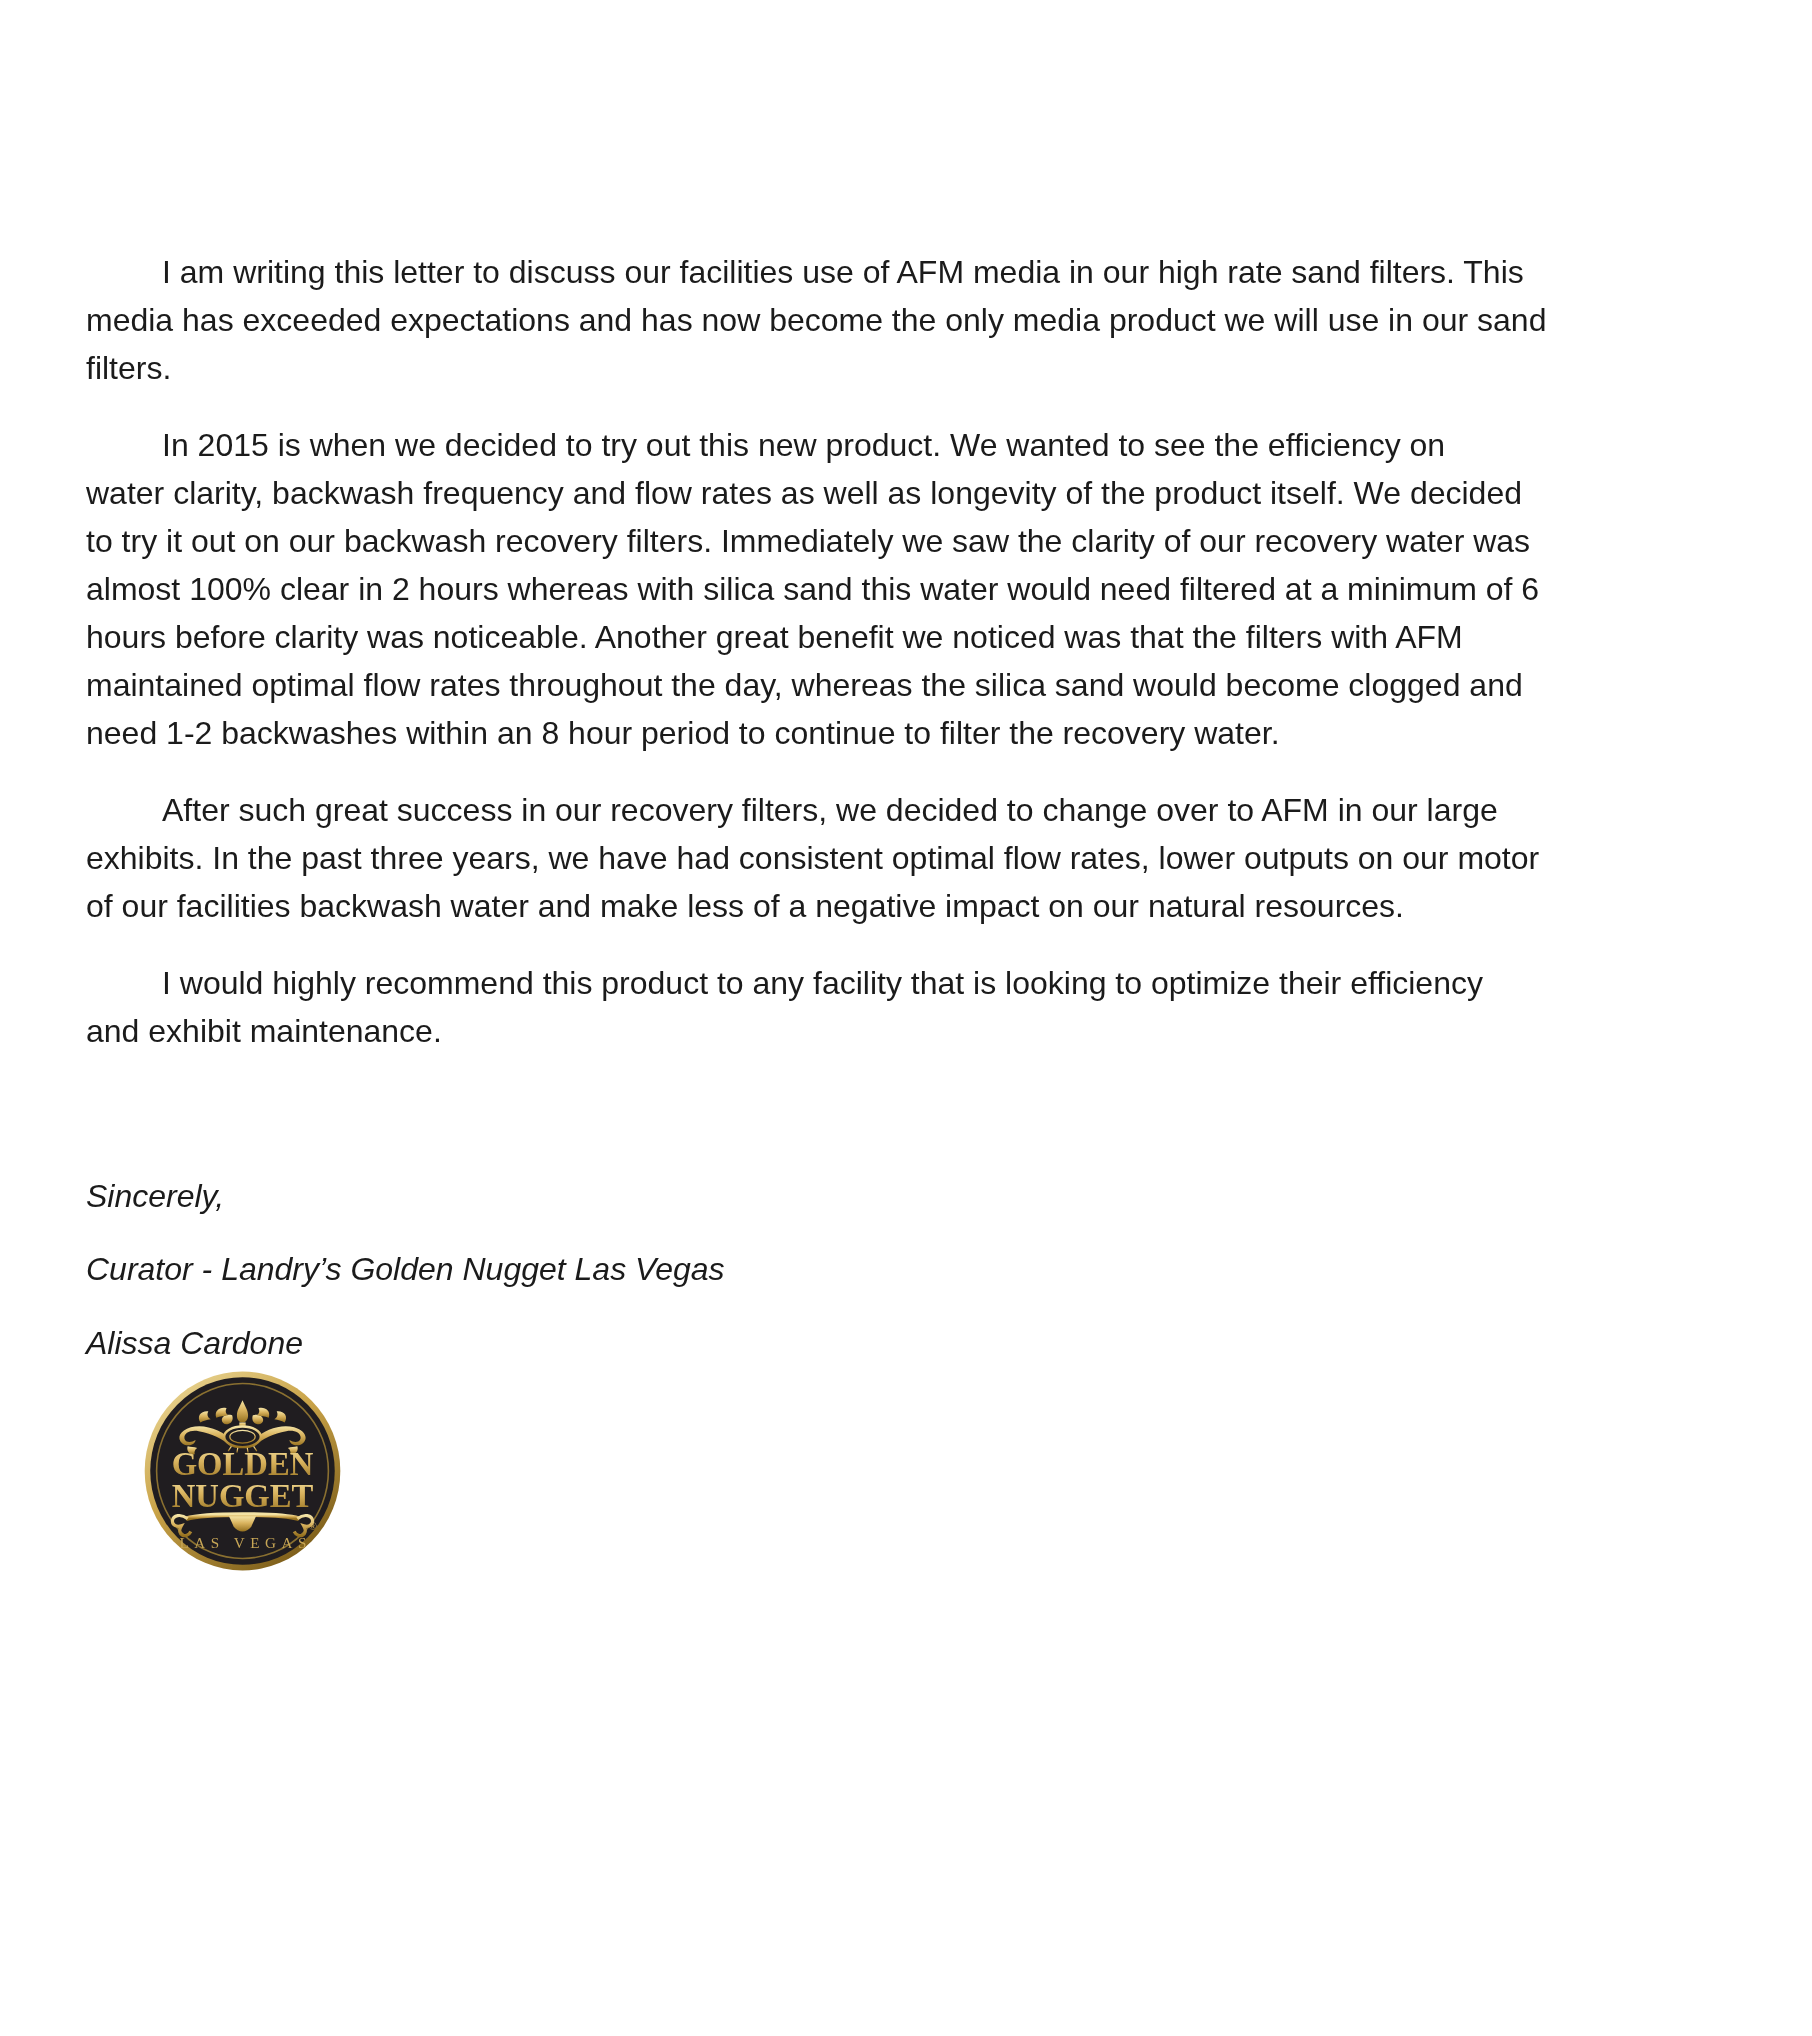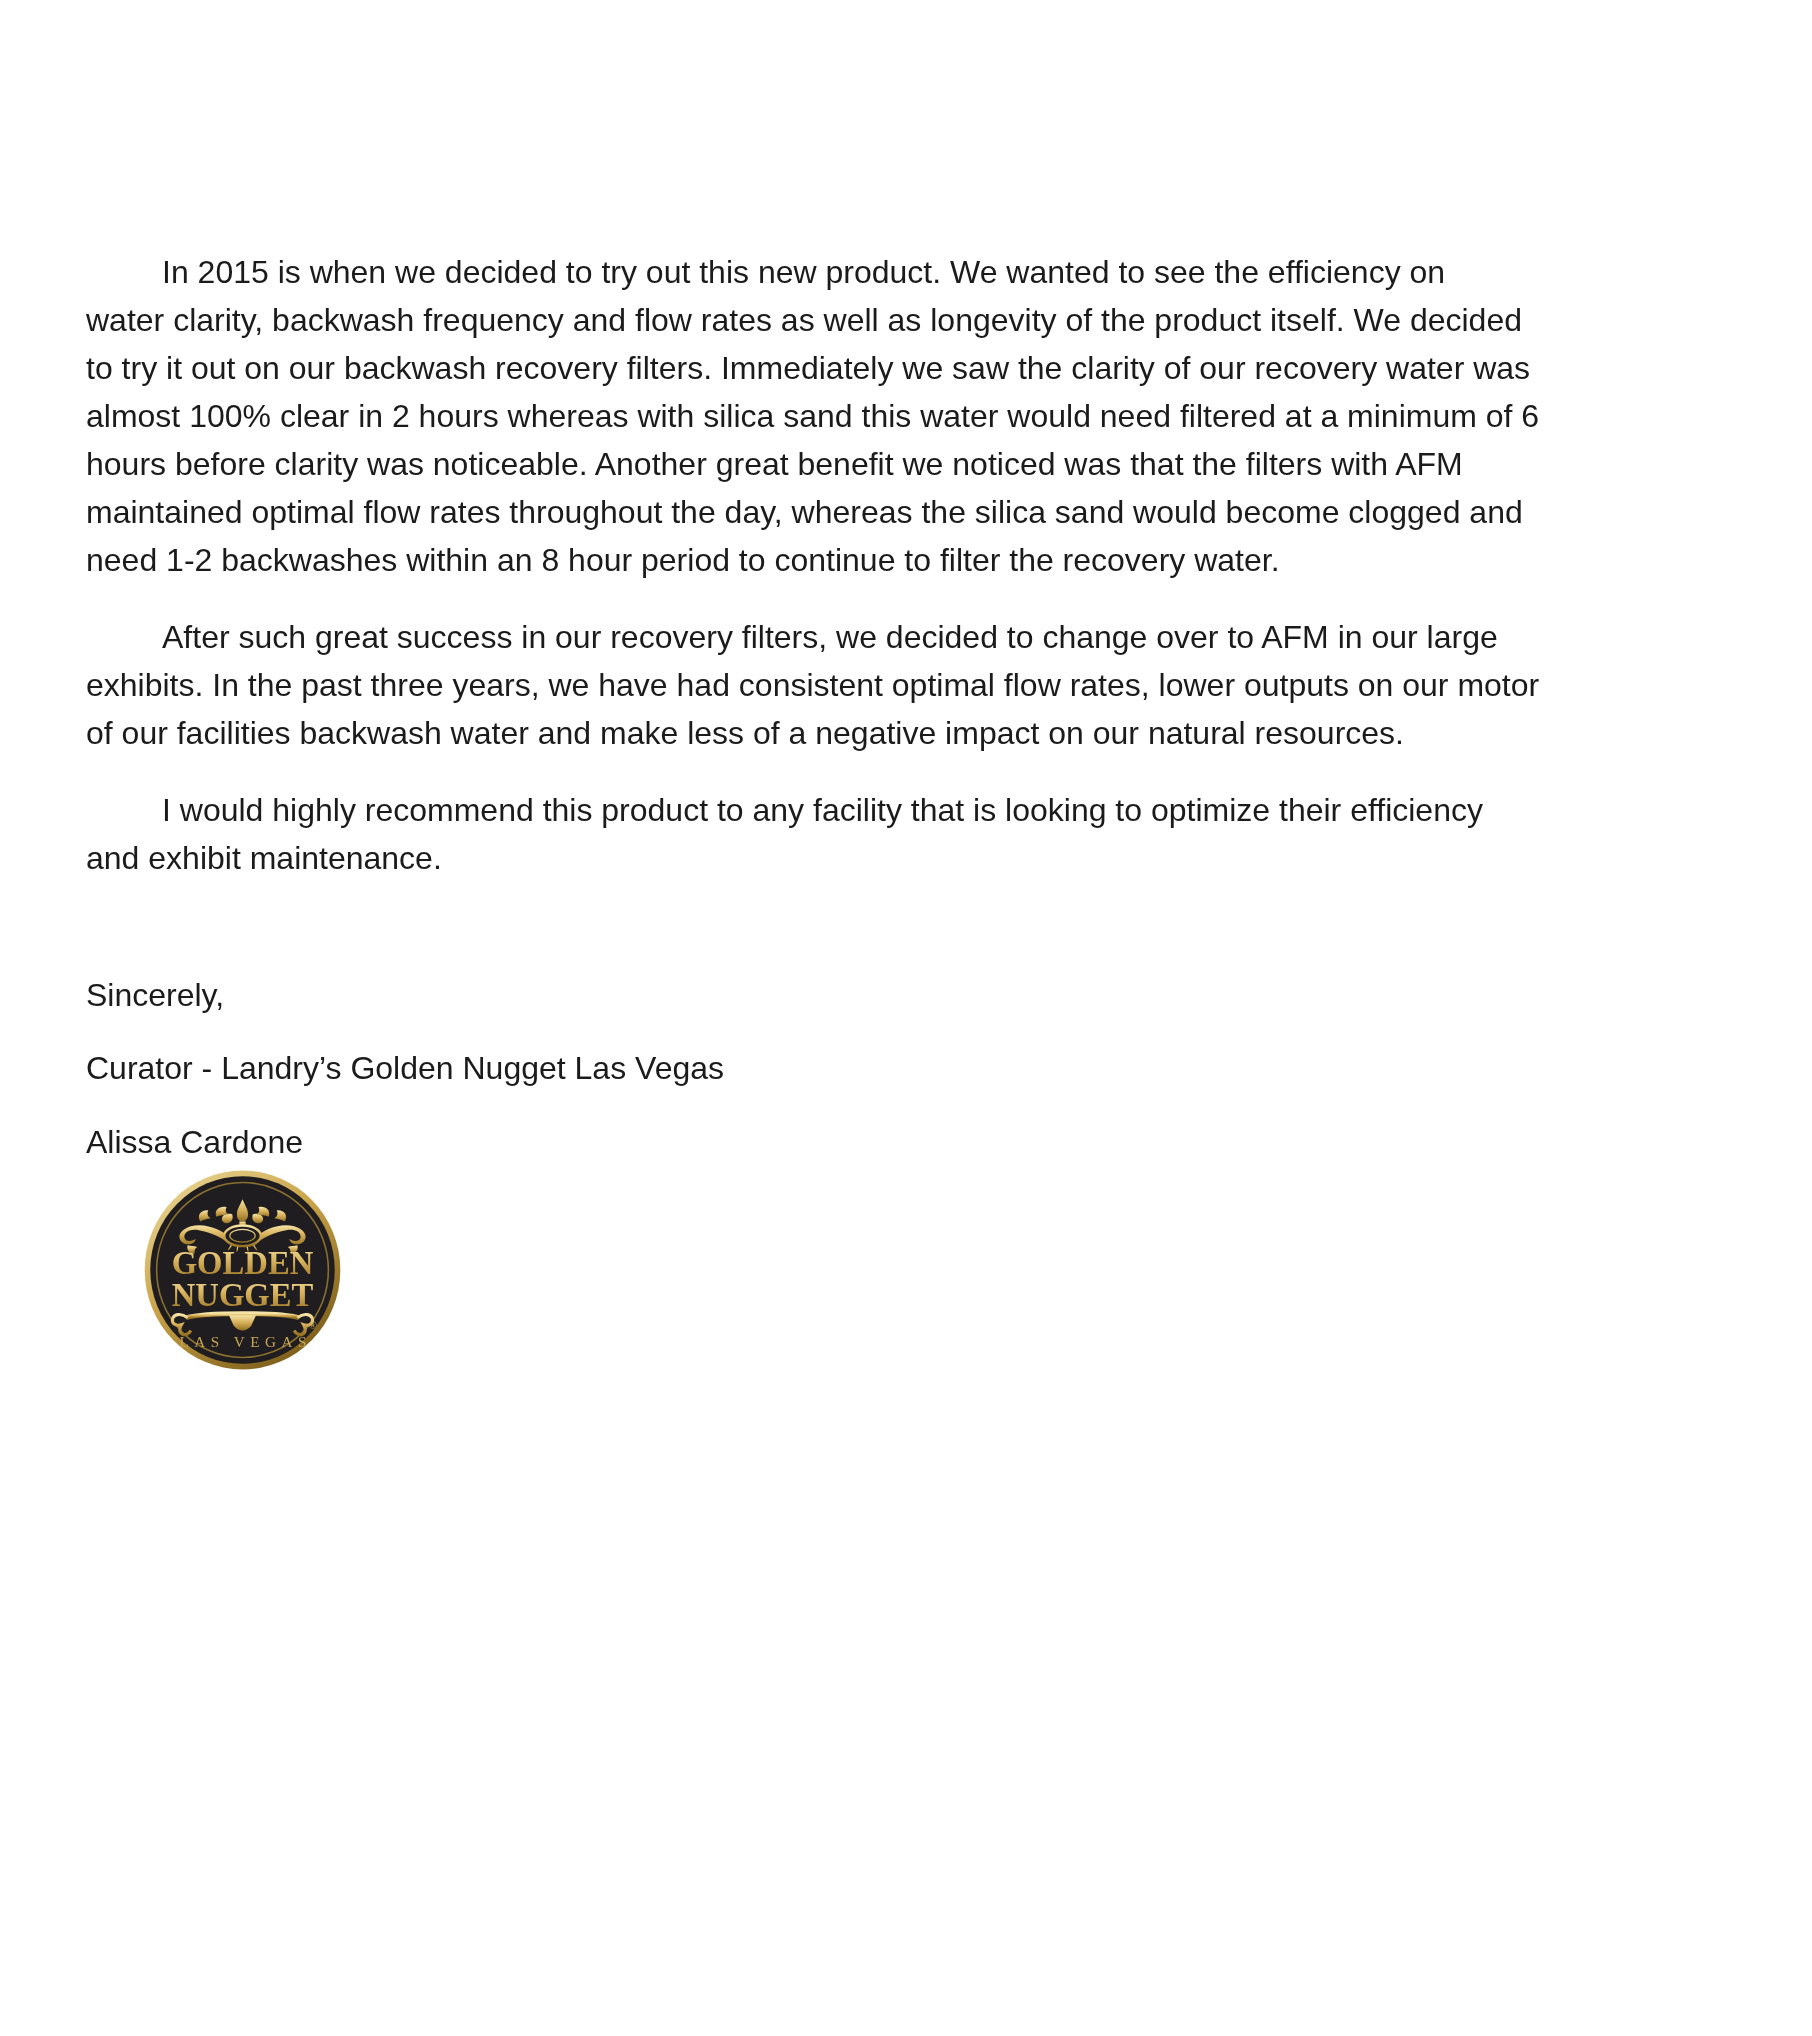--- a/index.html
+++ b/index.html
@@ -16,39 +16,44 @@
     position: absolute;
     left: 86px;
     top: 248px;
     width: 1628px;
     font-size: 32px;
     line-height: 48px;
   }
   .letter-body p { margin: 0 0 29px 0; }
   .letter-body .line { display: block; white-space: nowrap; }
   .letter-body p .line:first-child { padding-left: 76px; }
-  .closing-block { margin-top: 89px; }
+  .closing-block { margin-top: 117px; font-style: italic; }
   .closing-block p { margin: 0 0 25.4px 0; }
   .closing-block p .line:first-child { padding-left: 0; }
   .closing-block p:last-child { margin-bottom: 0; }
   .logo-wrap {
     margin-top: 3.2px;
     margin-left: 57px;
     width: 199px;
     height: 202px;
     text-align: right;
   }
   .logo-wrap svg { display: block; }
 </style>
 </head>
 <body>
 
 <div class="page">
   <div class="letter-body">
 
+    <p>
+      <span class="line">I am writing this letter to discuss our facilities use of AFM media in our high rate sand filters. This</span>
+      <span class="line">media has exceeded expectations and has now become the only media product we will use in our sand</span>
+      <span class="line">filters.</span>
+    </p>
 
     <p>
       <span class="line">In 2015 is when we decided to try out this new product. We wanted to see the efficiency on</span>
       <span class="line">water clarity, backwash frequency and flow rates as well as longevity of the product itself. We decided</span>
       <span class="line">to try it out on our backwash recovery filters. Immediately we saw the clarity of our recovery water was</span>
       <span class="line">almost 100% clear in 2 hours whereas with silica sand this water would need filtered at a minimum of 6</span>
       <span class="line">hours before clarity was noticeable. Another great benefit we noticed was that the filters with AFM</span>
       <span class="line">maintained optimal flow rates throughout the day, whereas the silica sand would become clogged and</span>
       <span class="line">need 1-2 backwashes within an 8 hour period to continue to filter the recovery water.</span>
     </p>

